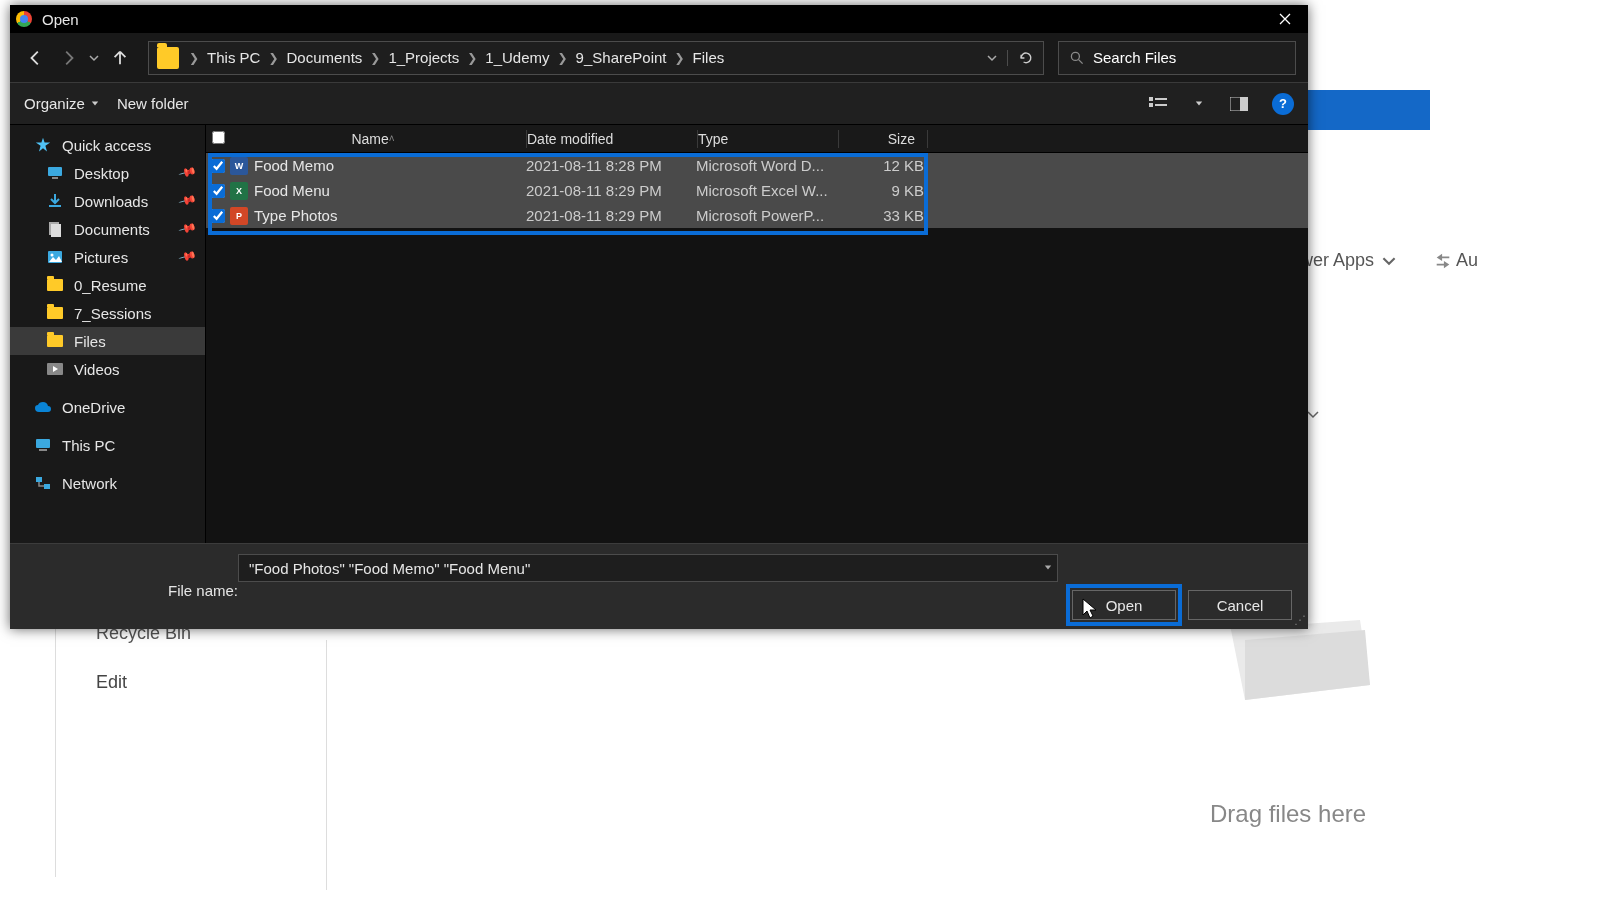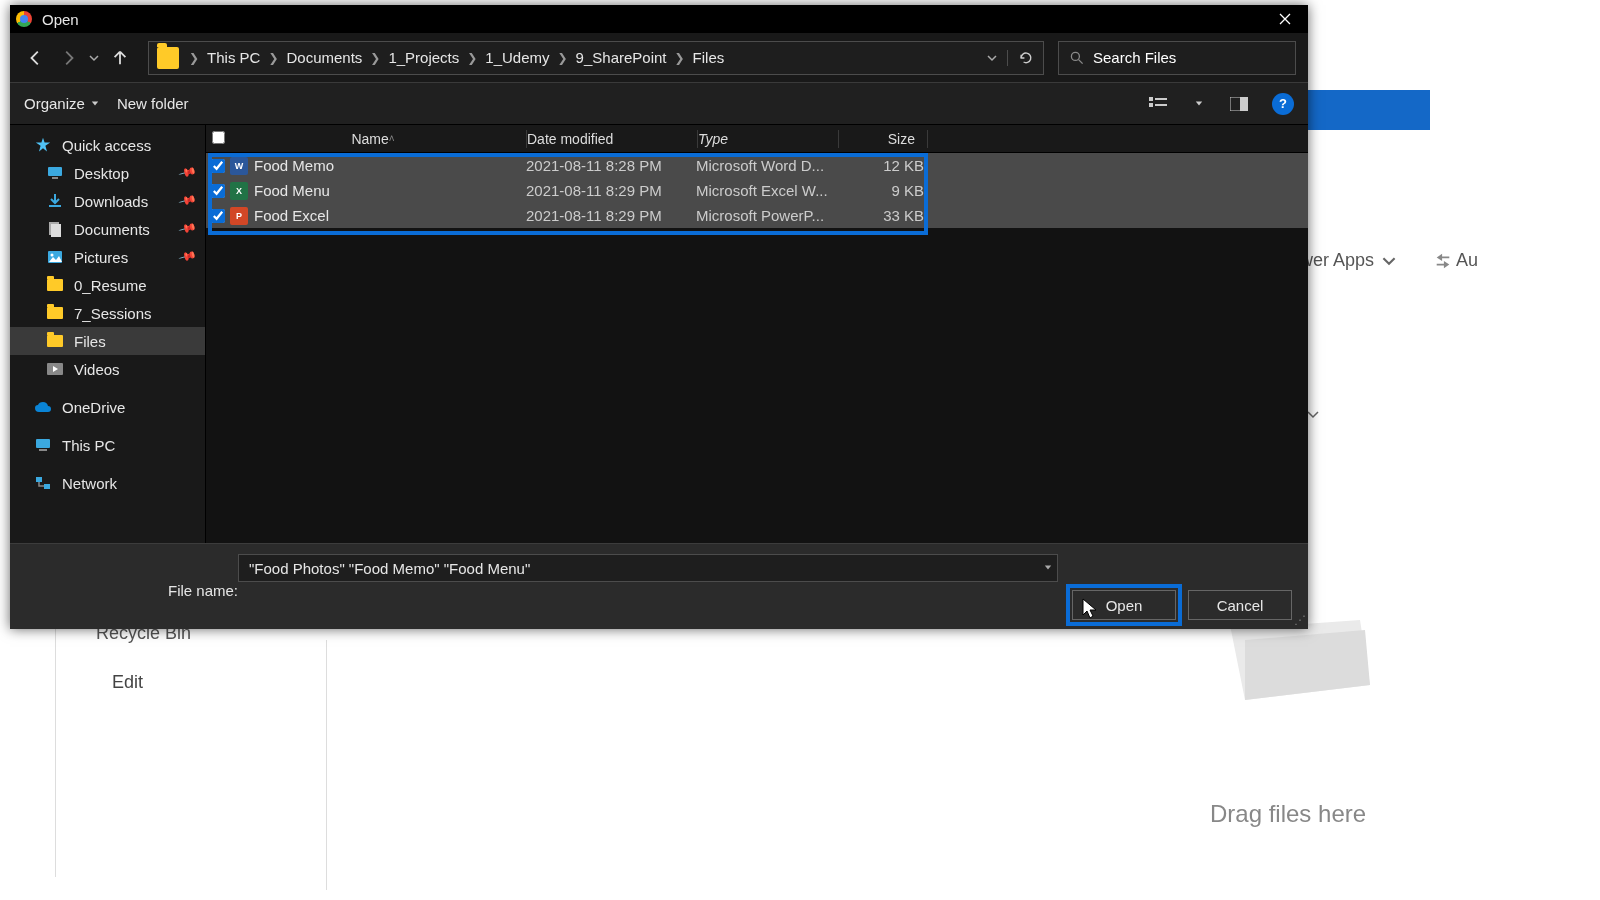--- a/index.html
+++ b/index.html
@@ -2,21 +2,21 @@
 <html><head>
 <meta charset="utf-8">
 <style>
   * { box-sizing: border-box; margin: 0; padding: 0; font-family: "Segoe UI", Arial, sans-serif; }
   body { background: #fff; width: 1600px; height: 900px; overflow: hidden; position: relative; }
 
   .backdrop-bar { position: absolute; left: 1300px; top: 90px; width: 130px; height: 40px; background: #1468c7; }
   .backdrop-text1 { position: absolute; left: 1300px; top: 250px; color: #555; font-size: 18px; }
   .backdrop-text1 svg { vertical-align: middle; margin-left:3px;}
   .backdrop-text-recycle { position:absolute; left:96px; top:623px; color:#555; font-size:18px;}
-  .backdrop-text-edit { position:absolute; left:112px; top:672px; color:#444; font-size:18px;}
+  .backdrop-text-edit { position:absolute; left:96px; top:672px; color:#444; font-size:18px;}
   .backdrop-left-border { position:absolute; left:55px; top:627px; width:0; height:250px; border-left:1px solid #ddd;}
   .backdrop-left-border2 { position:absolute; left:326px; top:640px; width:0; height:250px; border-left:1px solid #ddd;}
   .backdrop-folder { position:absolute; left:1210px; top:585px; width:170px; height:130px;}
   .backdrop-drag { position:absolute; left:1210px; top:800px; color:#888; font-size:24px; }
 
   .dialog {
     position: absolute; left: 10px; top: 5px; width: 1298px; height: 624px;
     background: #2b2b2b; box-shadow: 0 0 12px rgba(0,0,0,0.6);
     display: flex; flex-direction: column;
   }
@@ -59,21 +59,21 @@
   .si-icon{ width:18px; height:18px; display:flex;align-items:center;justify-content:center;}
   .fld{ width:16px;height:12px;background:#ffca28;border-radius:1px;position:relative;}
   .fld::before{content:"";position:absolute;top:-3px;left:0;width:7px;height:3px;background:#ffca28;border-radius:1px 1px 0 0;}
 
   .filepane{ flex:1; display:flex; flex-direction:column; position:relative;}
   .headers{ height:28px; display:flex; align-items:center; border-bottom:1px solid #000; color:#ddd; font-size:14px; background:#191919;}
   .col-check{ width:24px; text-align:center;}
   .col-name{ width:296px; display:flex; align-items:center; justify-content:center; padding-right:10px;}
   .col-name .sort{ color:#888; font-size:10px;}
   .col-date{ width:170px;}
-  .col-type{ width:140px;font-style:italic;}
+  .col-type{ width:140px;}
   .col-size{ width:88px; text-align:right; padding-right:12px;}
   .col-sep{ width:0; border-right:1px solid #3a3a3a; height:18px;}
 
   .file-rows-wrap{ position:relative; }
   .highlight-box{ position:absolute; left:2px; top:0px; width:720px; height:82px; border:4px solid #0a6cd6; pointer-events:none; z-index:5;}
   .filerow{ height:25px; display:flex; align-items:center; font-size:15px; color:#e6e6e6; background:#4a4a4a;}
   .filerow.sel{ background:#4a4a4a;}
   .filerow .cchk{ width:24px; display:flex; justify-content:center;}
   .filerow .cchk input{ width:14px;height:14px; accent-color:#0a6cd6;}
   .filerow .ficon{ width:20px; height:18px; margin-right:4px;}
@@ -384,21 +384,21 @@
           <div class="ftype">Microsoft Excel W...</div>
           <div class="fsize">9 KB</div>
         </div>
         <div class="filerow sel">
           <div class="cchk">
               <input type="checkbox" checked="" style="">
             </div>
           <div class="ficon">
               <div class="doc-ico ppt-ico">P</div>
             </div>
-          <div class="fname">Food Excel</div>
+          <div class="fname">Type Photos</div>
           <div class="fdate">2021-08-11 8:29 PM</div>
           <div class="ftype">Microsoft PowerP...</div>
           <div class="fsize">33 KB</div>
         </div>
       </div>
     </div>
   </div>
 
   <div class="footer">
     <div class="fn-label">File name:</div>

